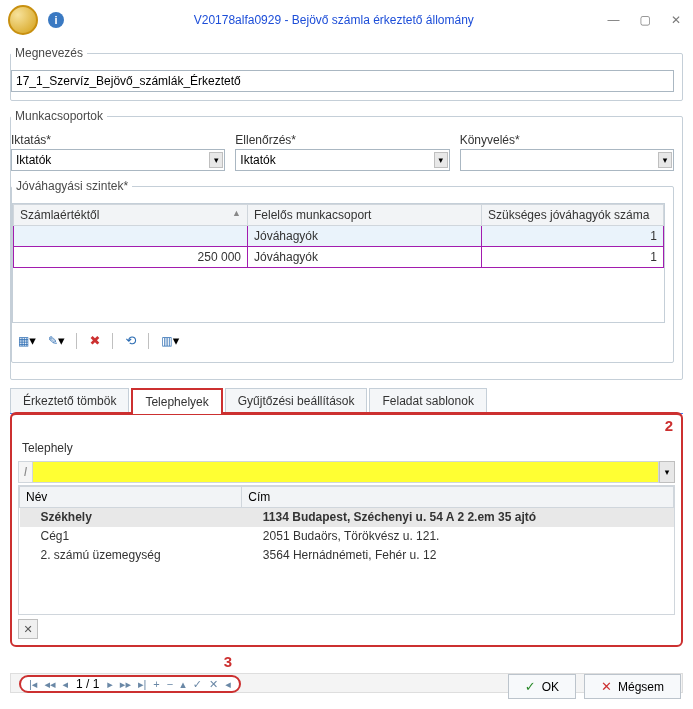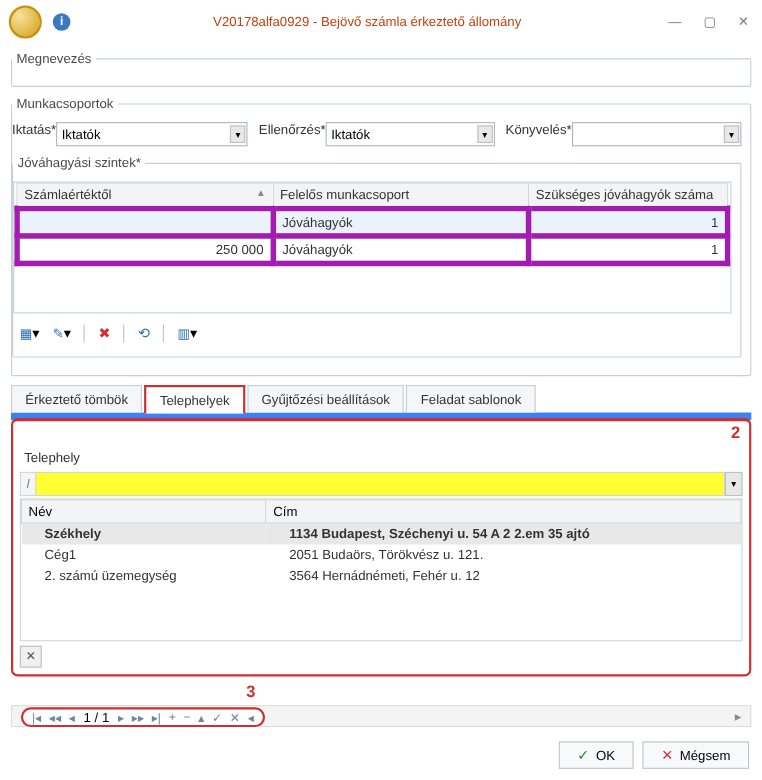--- a/index.html
+++ b/index.html
@@ -1,57 +1,57 @@
 <!DOCTYPE html>
 <html><head>
 <meta charset="utf-8">
 <style>
 * { box-sizing: border-box; margin: 0; padding: 0; font-family: "Segoe UI", Tahoma, sans-serif; font-size: 12px; }
 body { background: #fff; width: 693px; height: 709px; overflow: hidden; position: relative; }
 
 .titlebar { display: flex; align-items: center; height: 40px; padding: 4px 8px; background: #fff; color: #5a7fa8; }
 .titlebar .app-icon { width: 30px; height: 30px; border-radius: 50%; background: radial-gradient(circle at 30% 30%, #f7e29b, #d4a017); border: 2px solid #c89010; margin-right: 6px; position: relative; }
 .titlebar .info-icon { width: 16px; height: 16px; border-radius: 50%; background: #3a79c2; color: #fff; text-align: center; line-height: 16px; font-weight: bold; font-size: 11px; margin-left: 4px; }
-.titlebar .title { flex: 1; text-align: center; color: #c2410c; font-size: 12px; }
+.titlebar .title { flex: 1; text-align: center; color: #1d4ed8; font-size: 12px; }
 .titlebar .win-btns { display: flex; gap: 12px; color: #7a7a7a; }
 .titlebar .win-btn { cursor: pointer; padding: 2px 4px; }
 
 .content { padding: 6px 10px 10px 10px; }
 
 fieldset { border: 1px solid #c5cfd8; border-radius: 2px; margin-bottom: 8px; padding: 10px 8px 8px 0; position: relative; }
 legend { padding: 0 4px; color: #4a4a4a; font-size: 12px; background: #fff; }
 
 .text-input { width: 100%; height: 22px; border: 1px solid #aab7c2; padding: 2px 4px; background: #fff; }
 
 .mc-row { display: flex; gap: 10px; }
-.mc-col { flex: 1; display: flex; flex-direction: row; }
+.mc-col { flex: 1; display: flex; flex-direction: column; }
 .mc-col label { margin-bottom: 2px; color: #333; }
 .combo { position: relative; }
 .combo input { width: 100%; height: 22px; border: 1px solid #aab7c2; padding: 2px 18px 2px 4px; }
 .combo .dd { position: absolute; right: 2px; top: 3px; width: 14px; height: 16px; background: #e8e8e8; border: 1px solid #bfbfbf; display: flex; align-items: center; justify-content: center; font-size: 9px; cursor: pointer; }
 
 .approval-sec { margin-top: 8px; }
 
 table.grid { width: 100%; border-collapse: collapse; table-layout: fixed; }
 table.grid th { background: #f2f4f6; border: 1px solid #d0d6dc; padding: 3px 6px; text-align: left; font-weight: normal; color: #333; position: relative; }
 table.grid th .sort { float: right; color: #888; font-size: 9px; }
-table.grid td { border: 5px solid #a21caf; padding: 3px 6px; color: #333; }
+table.grid td { border: 1px solid #a21caf; padding: 3px 6px; color: #333; }
 table.grid tr:nth-child(1) td { background: #eaf3fb; }
 .num-col { text-align: right; }
 
 .grid-area { border: 1px solid #c5cfd8; height: 120px; overflow: auto; }
 
 .toolbar { display: flex; align-items: center; gap: 4px; padding: 4px 2px; margin-top: 4px; }
 .toolbar .tb-btn { padding: 2px 4px; cursor: pointer; display: inline-flex; align-items: center; font-size: 13px; }
 .toolbar .sep { width: 1px; height: 16px; background: #c0c0c0; margin: 0 4px; }
 .red { color: #cc3030; }
 .green { color: #2a8a2a; }
 .blue { color: #2d6db3; }
 
-.tabstrip { display: flex; border-bottom: 7px solid #3b82f6; margin-top: 4px; position: relative; }
+.tabstrip { display: flex; border-bottom: 1px solid #3b82f6; margin-top: 4px; position: relative; }
 .tab { padding: 5px 12px; border: 1px solid #c5cfd8; border-bottom: none; background: #f4f6f8; margin-right: 2px; cursor: pointer; color: #333; position: relative; }
 .tab.active { background: #fff; border-color: #cc3030; border-width: 2px; border-bottom: none; margin-bottom: -1px; z-index: 5; }
 .annot-num { position: absolute; color: #cc3030; font-weight: bold; font-size: 15px; pointer-events: none; }
 
 .sub-panel { border: 2px solid #cc3030; border-top: 3px solid #cc3030; border-radius: 6px; padding: 6px; position: relative; margin-top: -2px; }
 .sub-panel .panel-title { padding: 2px 4px 6px 4px; color: #333; margin-top: 18px; }
 
 .filter-row { display: flex; align-items: stretch; height: 22px; margin-bottom: 2px; }
 .filter-handle { width: 14px; background: #f5f5f5; border: 1px solid #d0d6dc; border-right: none; text-align: center; color: #888; font-style: italic; line-height: 20px; }
 .filter-input { flex: 1; background: #ffff33; border: 1px solid #d0d6dc; }
@@ -89,20 +89,21 @@
     <div class="win-btn">—</div>
     <div class="win-btn">▢</div>
     <div class="win-btn">✕</div>
   </div>
 </div>
 
 <div class="content">
 
   <fieldset>
     <legend>Megnevezés</legend>
+    <input class="text-input" value="17_1_Szervíz_Bejövő_számlák_Érkeztető" style="">
   </fieldset>
 
   <fieldset>
     <legend>Munkacsoportok</legend>
     <div class="mc-row">
       <div class="mc-col">
         <label>Iktatás*</label>
         <div class="combo">
           <input value="Iktatók" style="">
           <div class="dd">▾</div>

